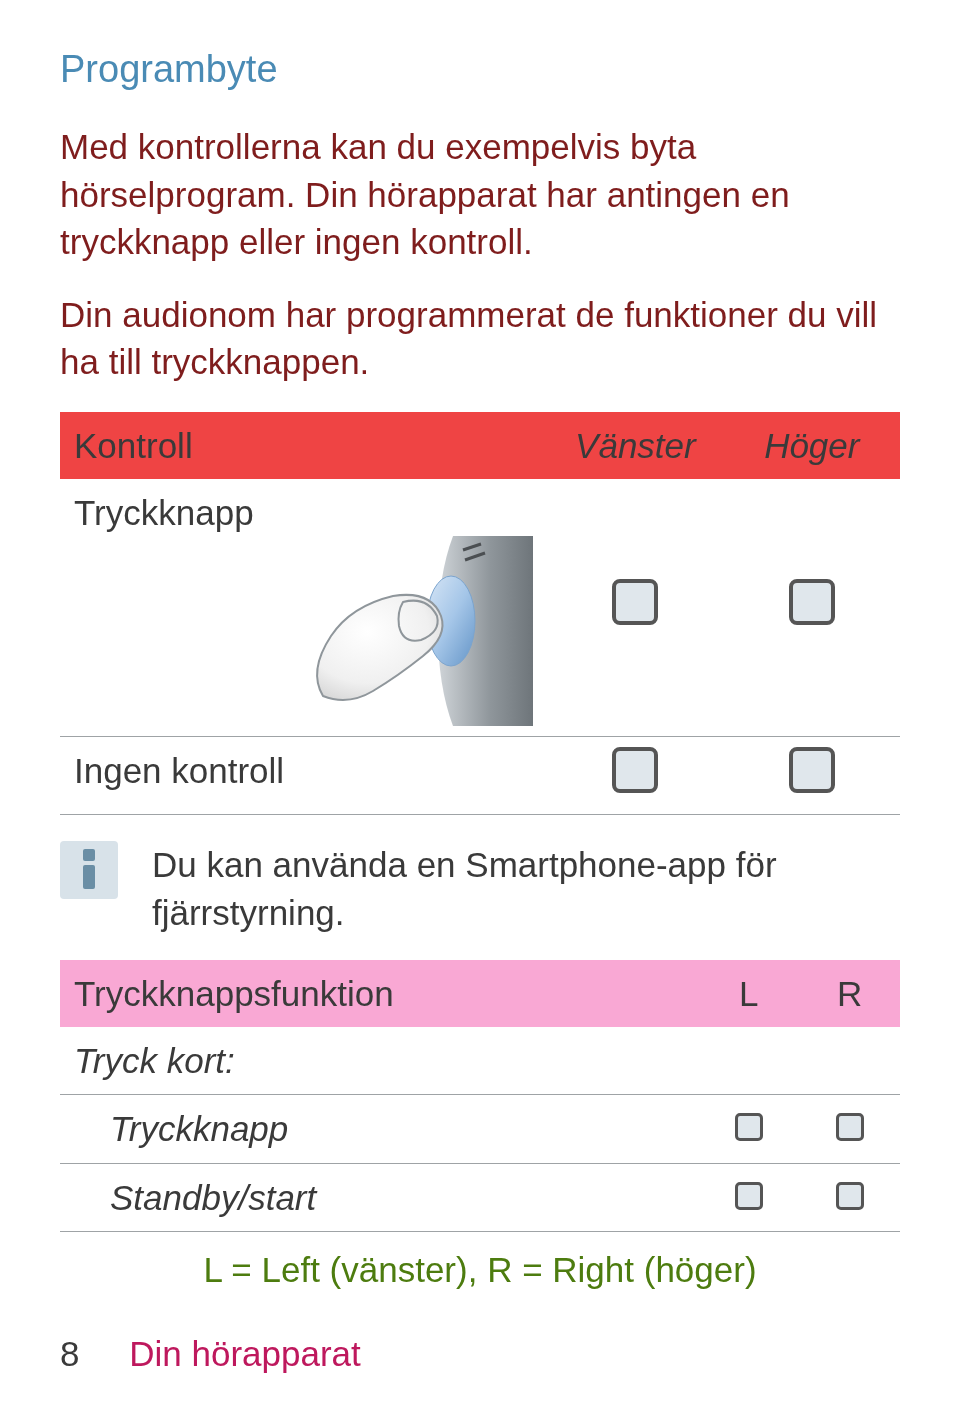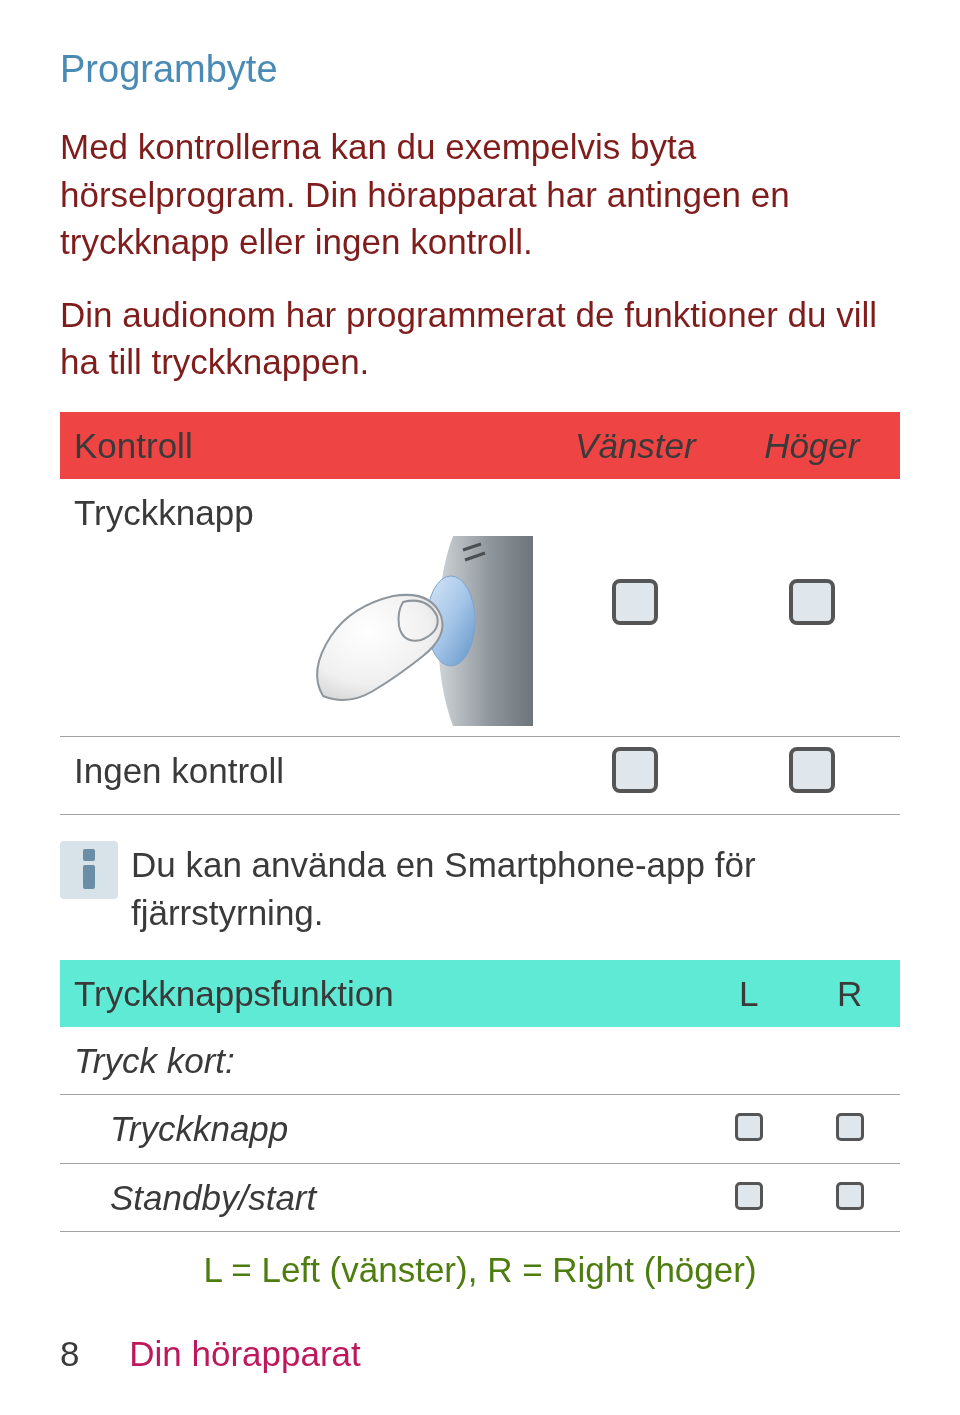--- a/index.html
+++ b/index.html
@@ -69,21 +69,21 @@
     display: inline-block;
     width: 28px; height: 28px;
     border: 3px solid #555;
     border-radius: 5px;
     background: #e0e7ec;
   }
 
   
   .info {
     display: flex;
-    gap: 13px;
+    gap: 34px;
     margin: 26px 0 24px 0;
     align-items: flex-start;
   }
   .info-icon {
     width: 58px; height: 58px;
     background: #d8e2e9;
     border-radius: 4px;
     position: relative;
     flex: 0 0 58px;
   }
@@ -106,21 +106,21 @@
     border-radius: 2px;
   }
   .info-text { color: #3a3a3a; }
 
   
   .tbl2 {
     width: 100%;
     border-collapse: collapse;
   }
   .tbl2 .hdr td {
-    background: #5eead4;
+    background: #f9a8d4;
     padding: 10px 14px;
     font-size: 35px;
   }
   .tbl2 .hdr td:first-child { width: 76%; }
   .tbl2 .hdr td:nth-child(2), .tbl2 .hdr td:nth-child(3) {
     width: 12%; text-align: center;
   }
   .tbl2 .row td {
     border-bottom: 1px solid #9fa3a6;
     padding: 10px 14px;

